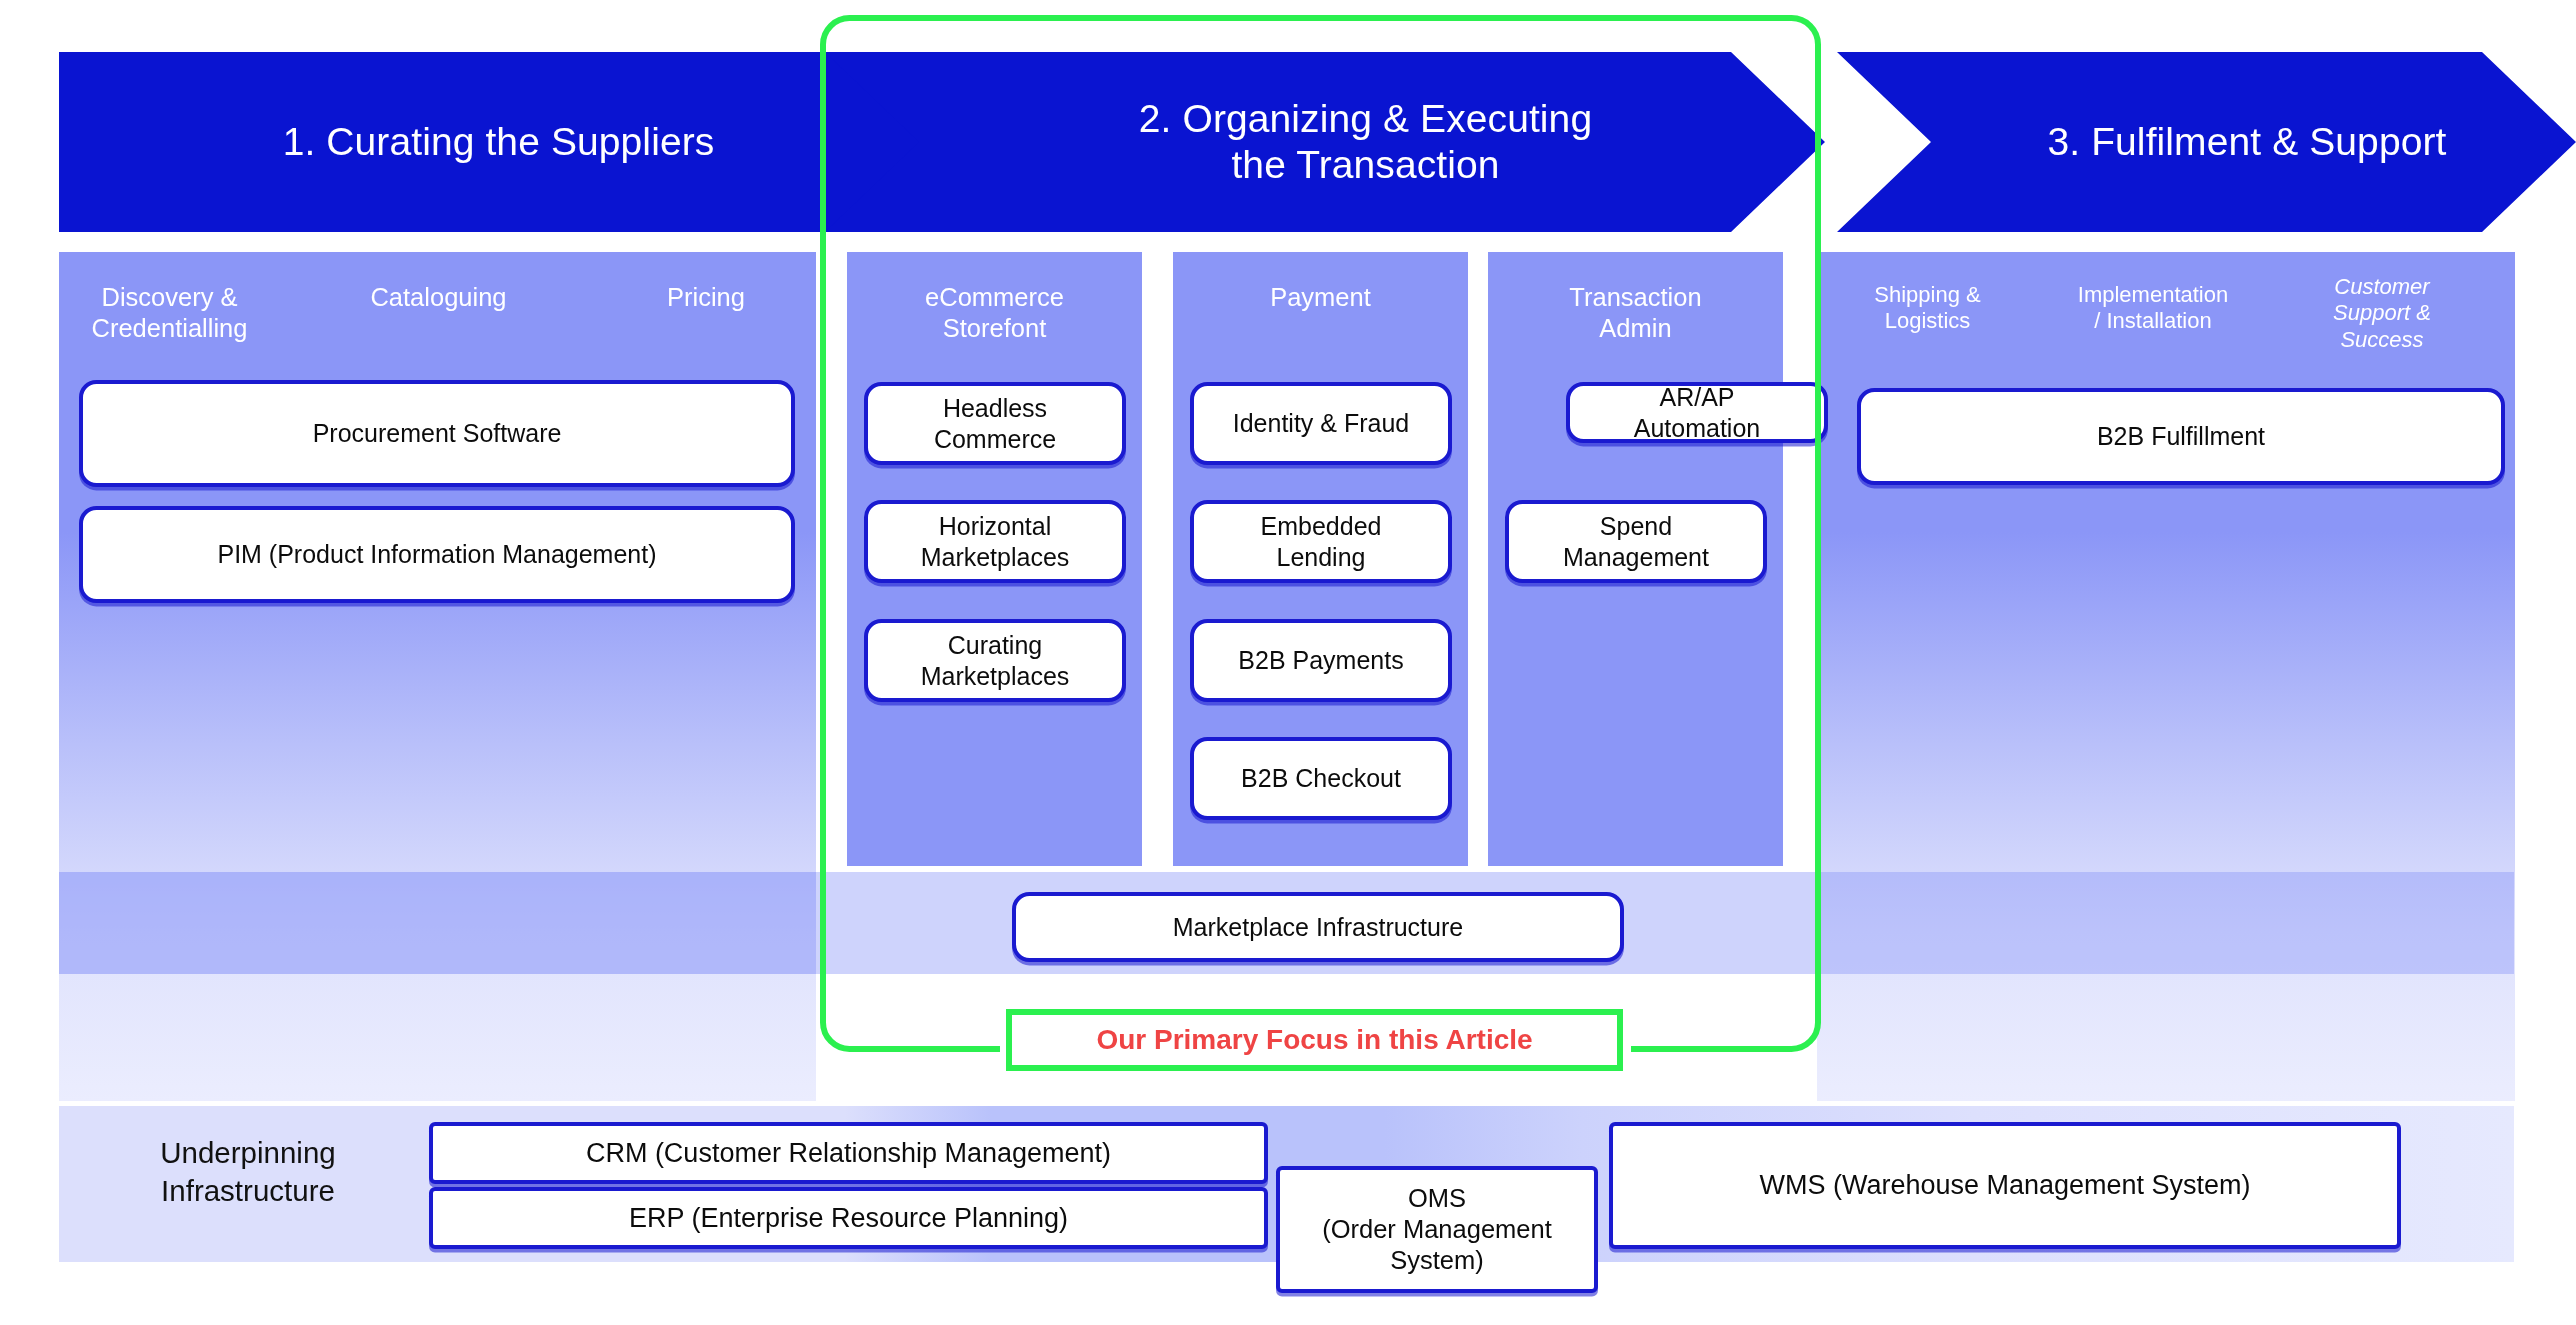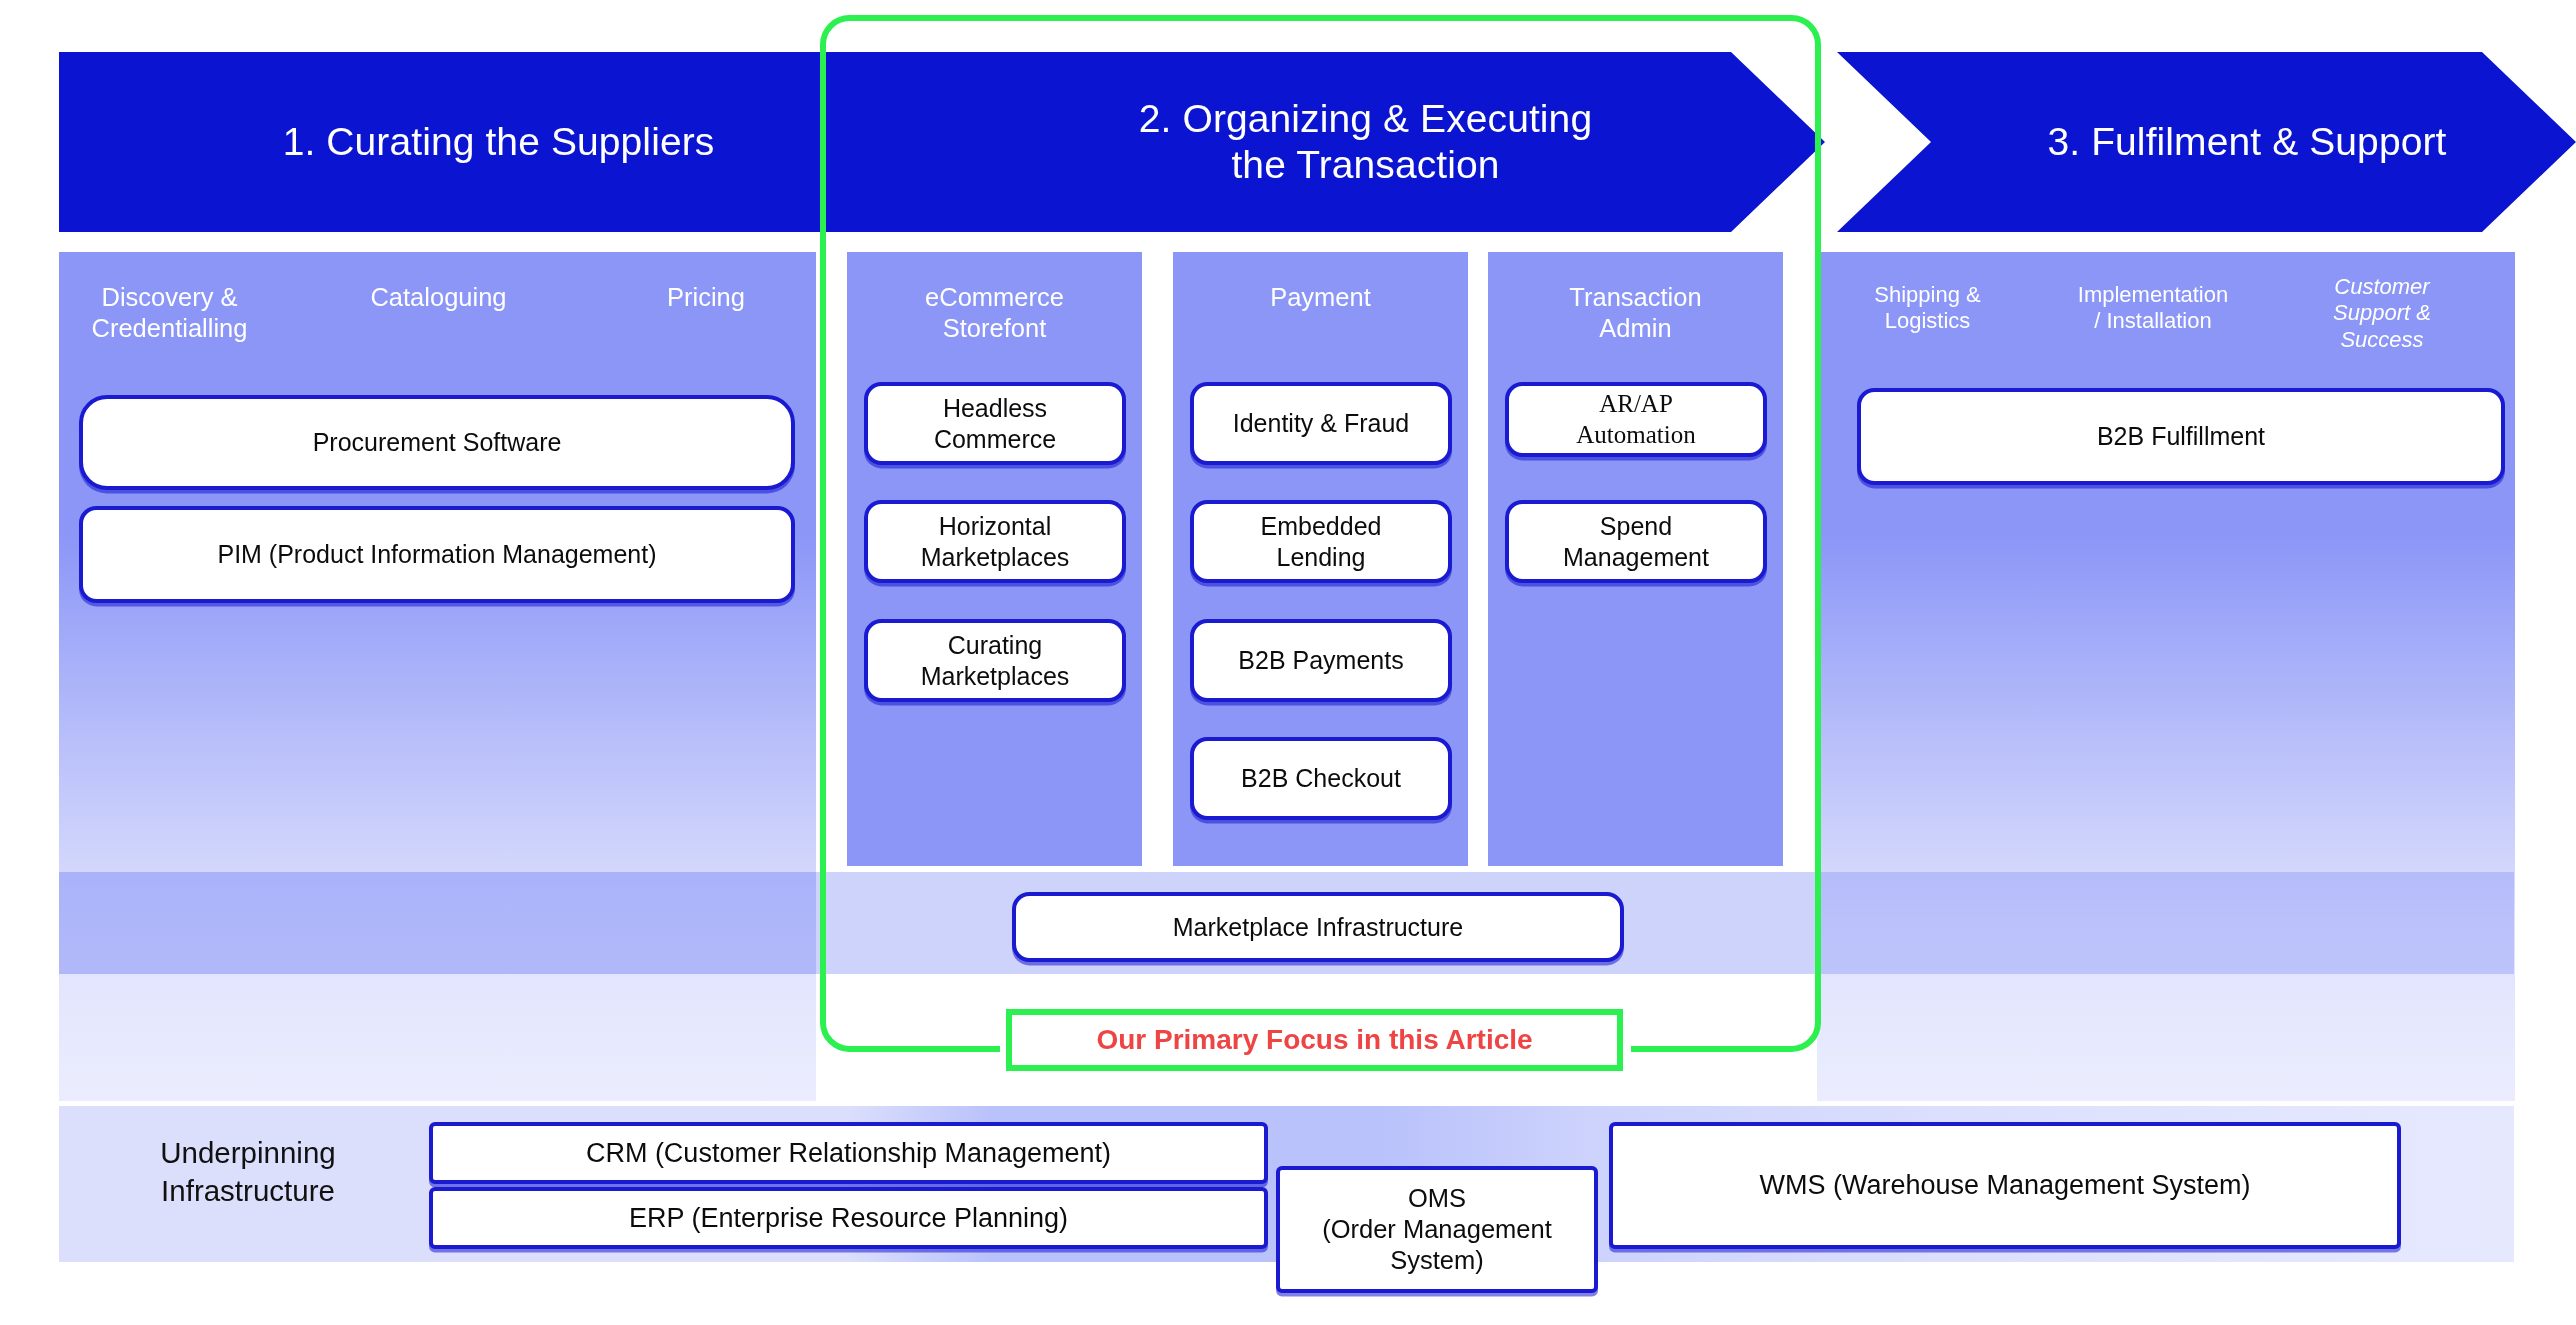--- a/index.html
+++ b/index.html
@@ -134,21 +134,21 @@
     <span>Discovery &amp;
 Credentialling</span>
   </div>
   <div class="cat" style="left:301px;top:252px;width:275px;height:127px;">
     <span>Cataloguing</span>
   </div>
   <div class="cat" style="left:596px;top:252px;width:220px;height:127px;">
     <span>Pricing</span>
   </div>
 
-  <div class="card" style="left:79px;top:395px;width:716px;height:95px;border-radius:28px;">
+  <div class="card" style="left:79px;top:380px;width:716px;height:107px;">
     <span>Procurement Software</span>
   </div>
   <div class="card" style="left:79px;top:506px;width:716px;height:97px;">
     <span>PIM (Product Information Management)</span>
   </div>
 
   <div class="well" style="left:847px;top:252px;width:295px;height:614px;"></div>
   <div class="cat" style="left:847px;top:252px;width:295px;height:87px;background:transparent;">
     <span>eCommerce
 Storefont</span>
@@ -182,21 +182,21 @@
   </div>
   <div class="card" style="left:1190px;top:737px;width:262px;height:83px;">
     <span>B2B Checkout</span>
   </div>
 
   <div class="well" style="left:1488px;top:252px;width:295px;height:614px;"></div>
   <div class="cat" style="left:1488px;top:252px;width:295px;height:87px;background:transparent;">
     <span>Transaction
 Admin</span>
   </div>
-  <div class="card" style="left:1505px;top:382px;width:262px;height:75px;font-family:Liberation Serif, serif;">
+  <div class="card" style="left:1566px;top:382px;width:262px;height:61px;">
     <span>AR/AP
 Automation</span>
   </div>
   <div class="card" style="left:1505px;top:500px;width:262px;height:83px;">
     <span>Spend
 Management</span>
   </div>
 
   <div class="cat" style="left:1837px;top:252px;width:181px;height:127px;font-size:22px;">
     <span>Shipping &amp;

